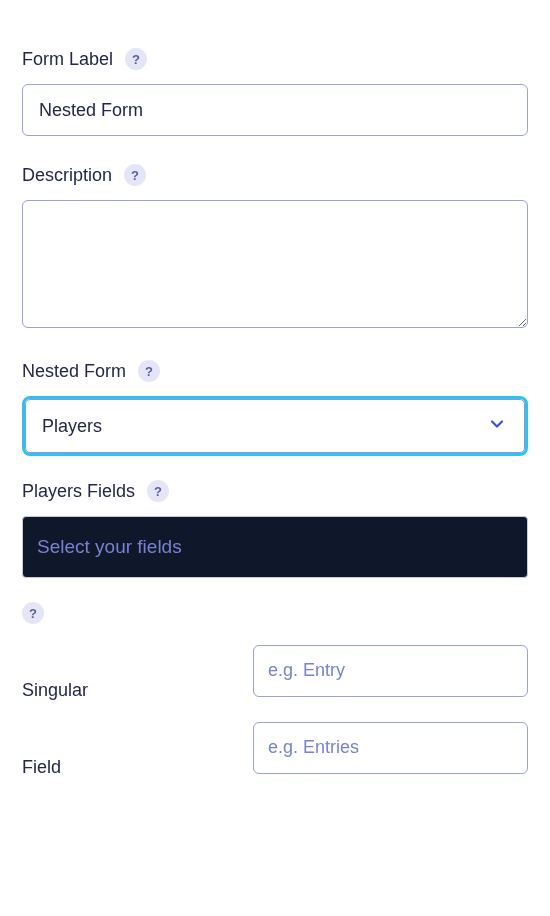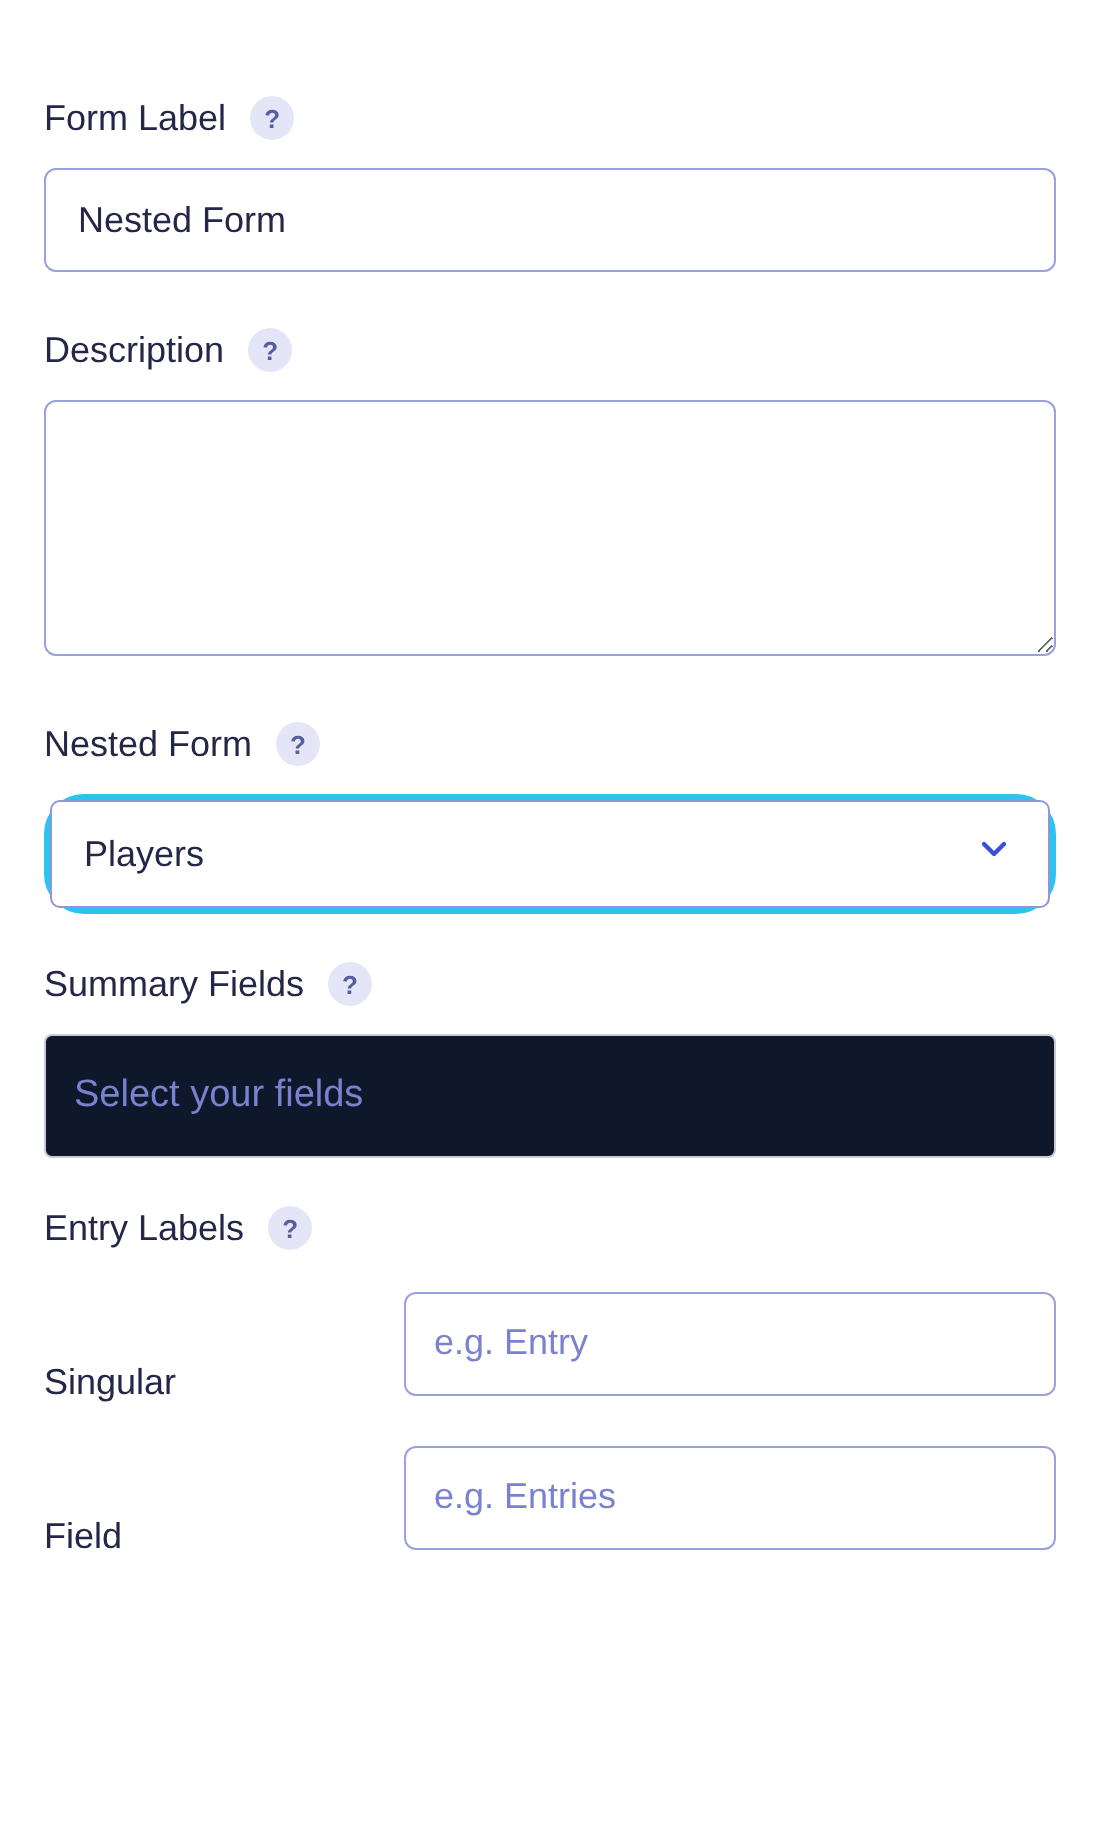--- a/index.html
+++ b/index.html
@@ -74,21 +74,21 @@
     background: #fff;
     padding: 12px 14px;
     font-size: 17px;
     font-family: inherit;
     resize: both;
     color: #242748;
   }
   .select-wrap {
     position: relative;
     border: 3px solid #2cc3ef;
-    border-radius: 20px;
+    border-radius: 8px;
   }
   .select-input {
     height: 54px;
     padding: 0 44px 0 16px;
     border: 1px solid #8f97d8;
     border-radius: 5px;
     appearance: none;
     -webkit-appearance: none;
     background: #fff;
     cursor: pointer;
@@ -123,21 +123,21 @@
     justify-content: space-between;
     margin-top: 16px;
   }
   .entry-label {
     color: #242748;
     font-size: 18px;
     font-weight: 400;
     margin-top: 40px;
   }
   .small-input {
-    width: 326px;
+    width: 275px;
     height: 52px;
     padding: 0 14px;
     font-size: 18px;
     border: 1px solid #9aa1dc;
     border-radius: 6px;
   }
   .small-input::placeholder, .text-input::placeholder { color: #7a82cf; }
 </style>
 </head>
 <body>
@@ -173,31 +173,30 @@
       <span class="select-chevron">
         <svg width="20" height="20" viewBox="0 0 24 24" fill="none" stroke="currentColor" stroke-width="2.6" stroke-linecap="round" stroke-linejoin="round">
             <polyline points="6 9 12 15 18 9"></polyline>
           </svg>
       </span>
     </div>
   </div>
 
   <div class="field-block small-gap">
     <div class="label-row">
-      <span class="field-label">Summary Fields</span>
+      <span class="field-label">Players Fields</span>
       <span class="help-badge">?</span>
     </div>
     <div class="multi-input">
       <span>Select your fields</span>
     </div>
   </div>
 
   <div class="field-block small-gap">
     <div class="label-row">
-      <span class="field-label">Entry Labels</span>
       <span class="help-badge">?</span>
     </div>
     <div class="entry-row">
       <span class="entry-label">Singular</span>
       <input class="small-input" type="text" placeholder="e.g. Entry" style="">
     </div>
     <div class="entry-row">
       <span class="entry-label">Field</span>
       <input class="small-input" type="text" placeholder="e.g. Entries" style="">
     </div>

